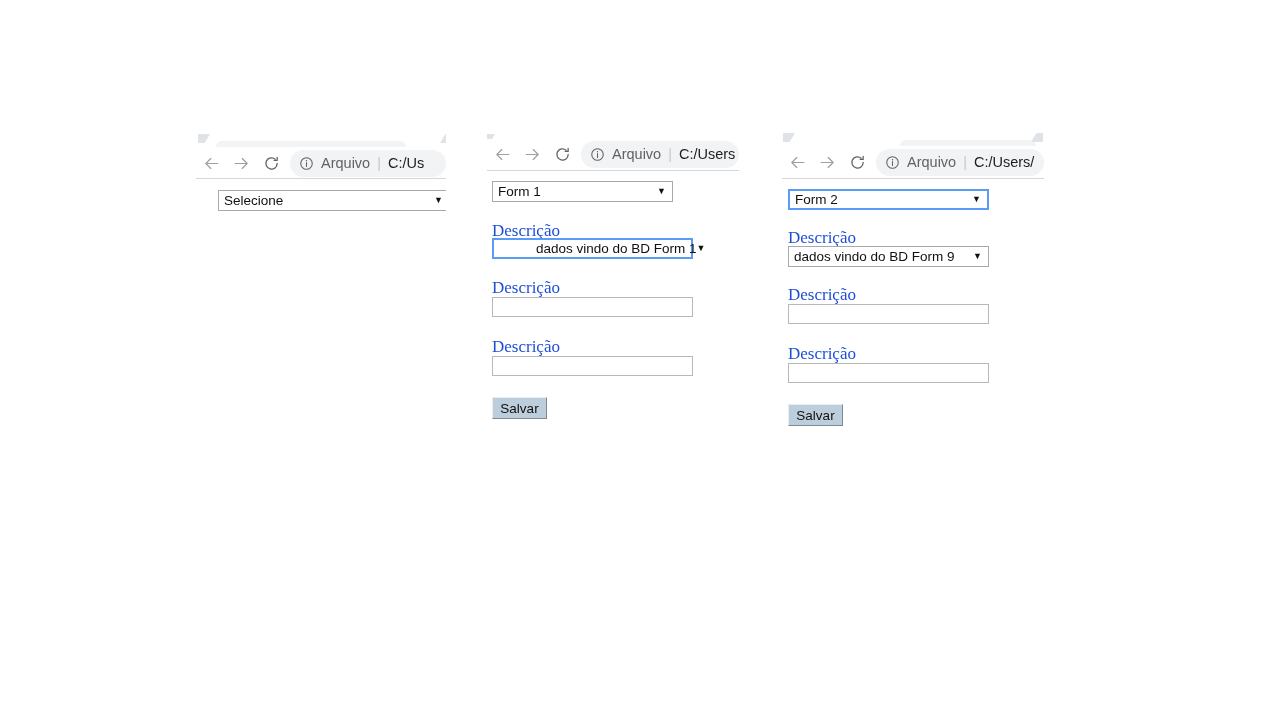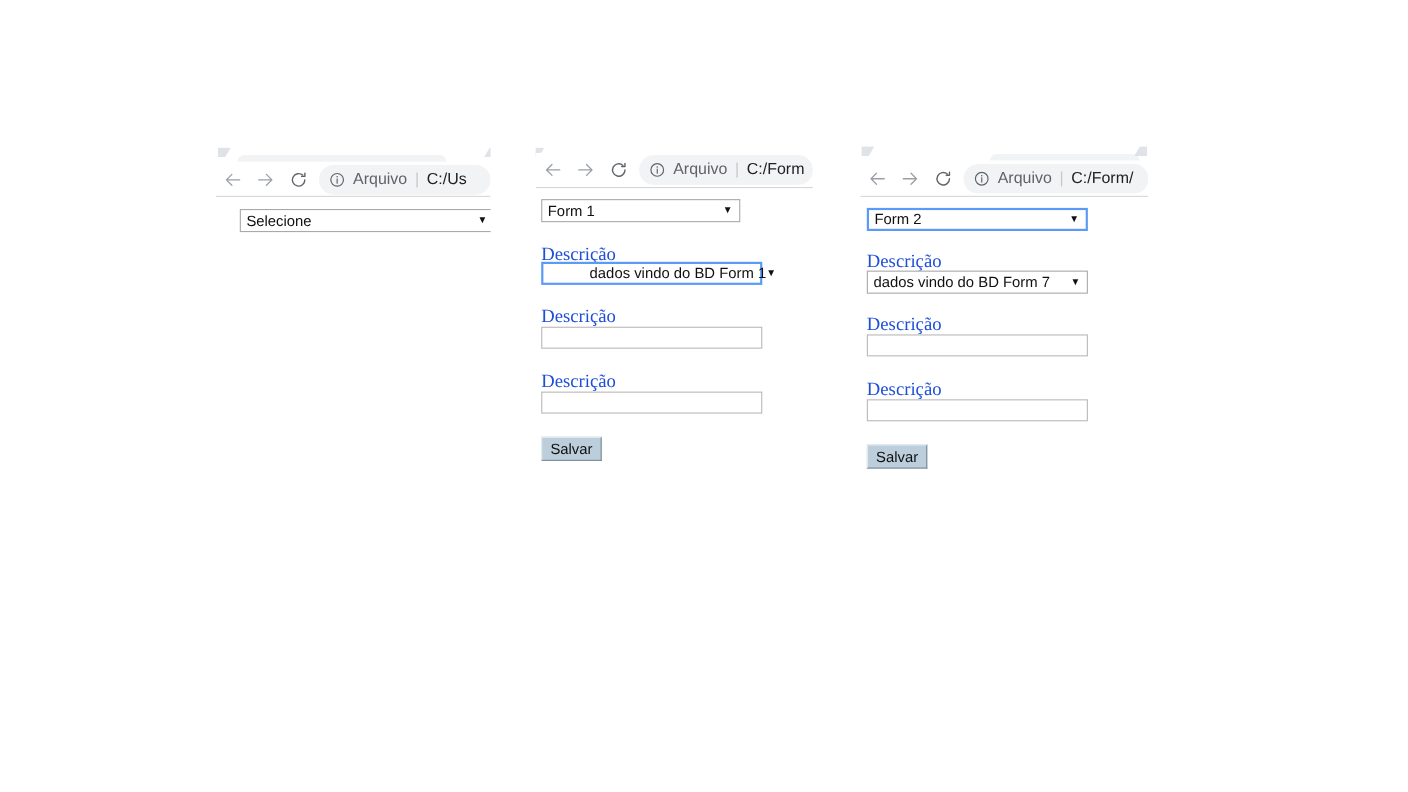--- a/index.html
+++ b/index.html
@@ -240,21 +240,21 @@
         </svg>
       </div>
       <div class="omnibox">
         <svg class="info-icon" width="15" height="15" viewBox="0 0 24 24">
           <circle cx="12" cy="12" r="9.2" fill="none" stroke="#5f6368" stroke-width="1.7"></circle>
           <circle cx="12" cy="7.6" r="1.15" fill="#5f6368"></circle>
           <path d="M12 10.6 V16.8" stroke="#5f6368" stroke-width="1.7" stroke-linecap="round"></path>
         </svg>
         <span class="omni-label">Arquivo</span>
         <span class="omni-sep">|</span>
-        <span class="omni-url">C:/Form</span>
+        <span class="omni-url">C:/Users</span>
       </div>
     </div>
     <div class="toolbar-rule" style="top:38px;"></div>
 
     <div class="content">
       <div class="sel" style="left:5px; top:49px; width:181px;">
         <span>Form 1</span>
         <span class="caret">▼</span>
       </div>
 
@@ -300,34 +300,34 @@
         </svg>
       </div>
       <div class="omnibox">
         <svg class="info-icon" width="15" height="15" viewBox="0 0 24 24">
           <circle cx="12" cy="12" r="9.2" fill="none" stroke="#5f6368" stroke-width="1.7"></circle>
           <circle cx="12" cy="7.6" r="1.15" fill="#5f6368"></circle>
           <path d="M12 10.6 V16.8" stroke="#5f6368" stroke-width="1.7" stroke-linecap="round"></path>
         </svg>
         <span class="omni-label">Arquivo</span>
         <span class="omni-sep">|</span>
-        <span class="omni-url">C:/Form/</span>
+        <span class="omni-url">C:/Users/</span>
       </div>
     </div>
     <div class="toolbar-rule" style="top:47px;"></div>
 
     <div class="content">
       <div class="sel focused" style="left:6px; top:58px; width:201px;">
         <span>Form 2</span>
         <span class="caret">▼</span>
       </div>
 
       <div class="lbl" style="left:6px; top:97px;">Descrição</div>
       <div class="sel" style="left:6px; top:115px; width:201px;">
-        <span>dados vindo do BD Form 7</span>
+        <span>dados vindo do BD Form 9</span>
         <span class="caret">▼</span>
       </div>
 
       <div class="lbl" style="left:6px; top:154px;">Descrição</div>
       <div class="txt" style="left:6px; top:173px; width:201px;"></div>
 
       <div class="lbl" style="left:6px; top:213px;">Descrição</div>
       <div class="txt" style="left:6px; top:232px; width:201px;"></div>
 
       <div class="btn" style="left:6px; top:273px; width:55px;">Salvar</div>

